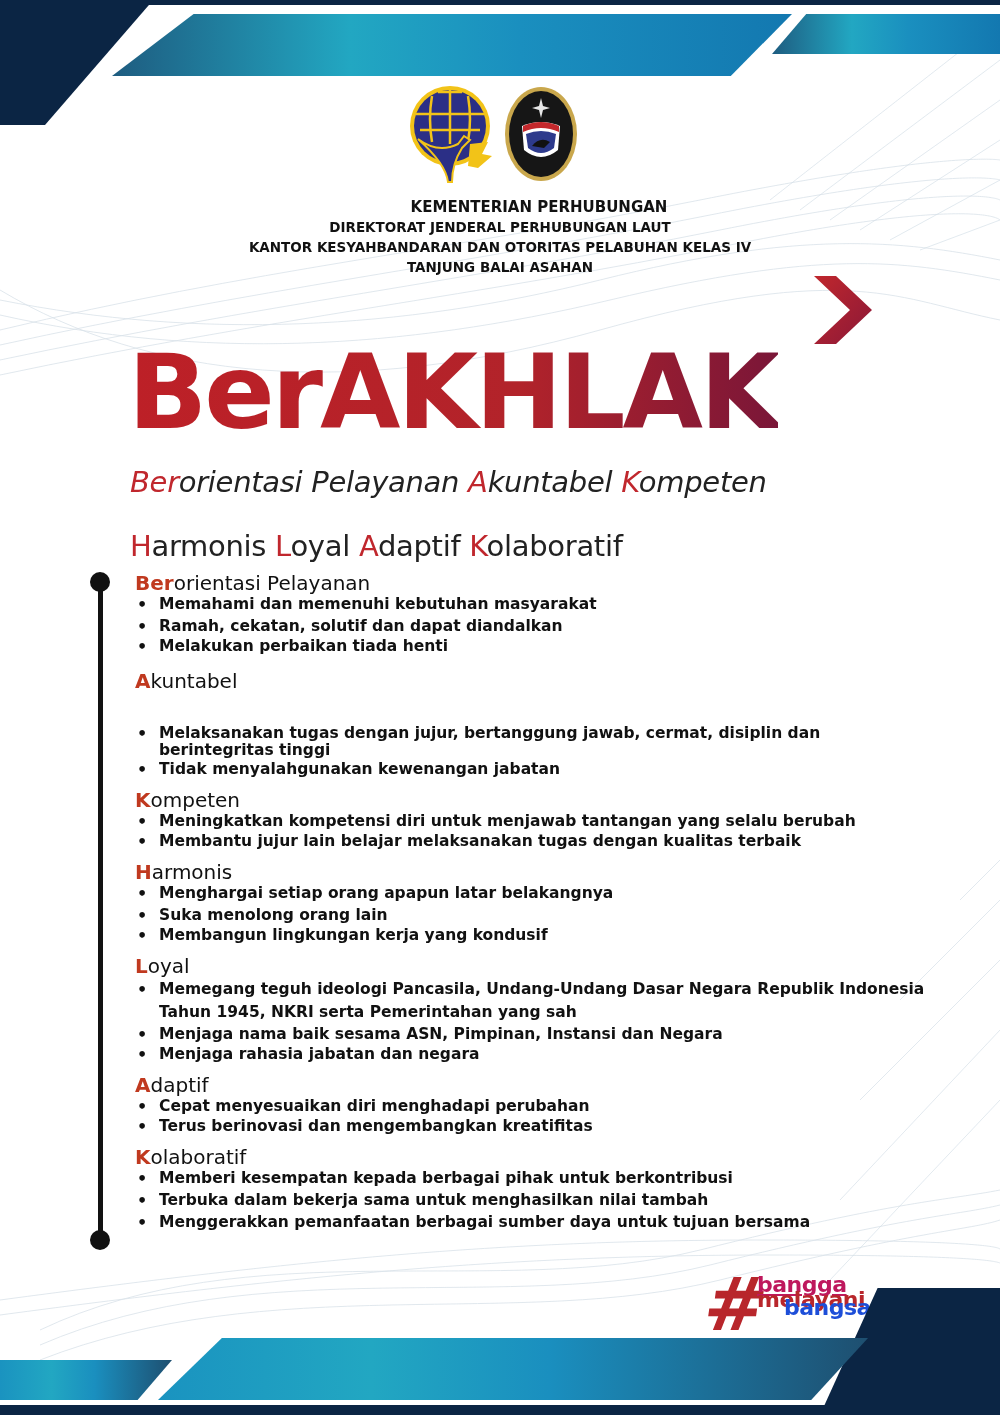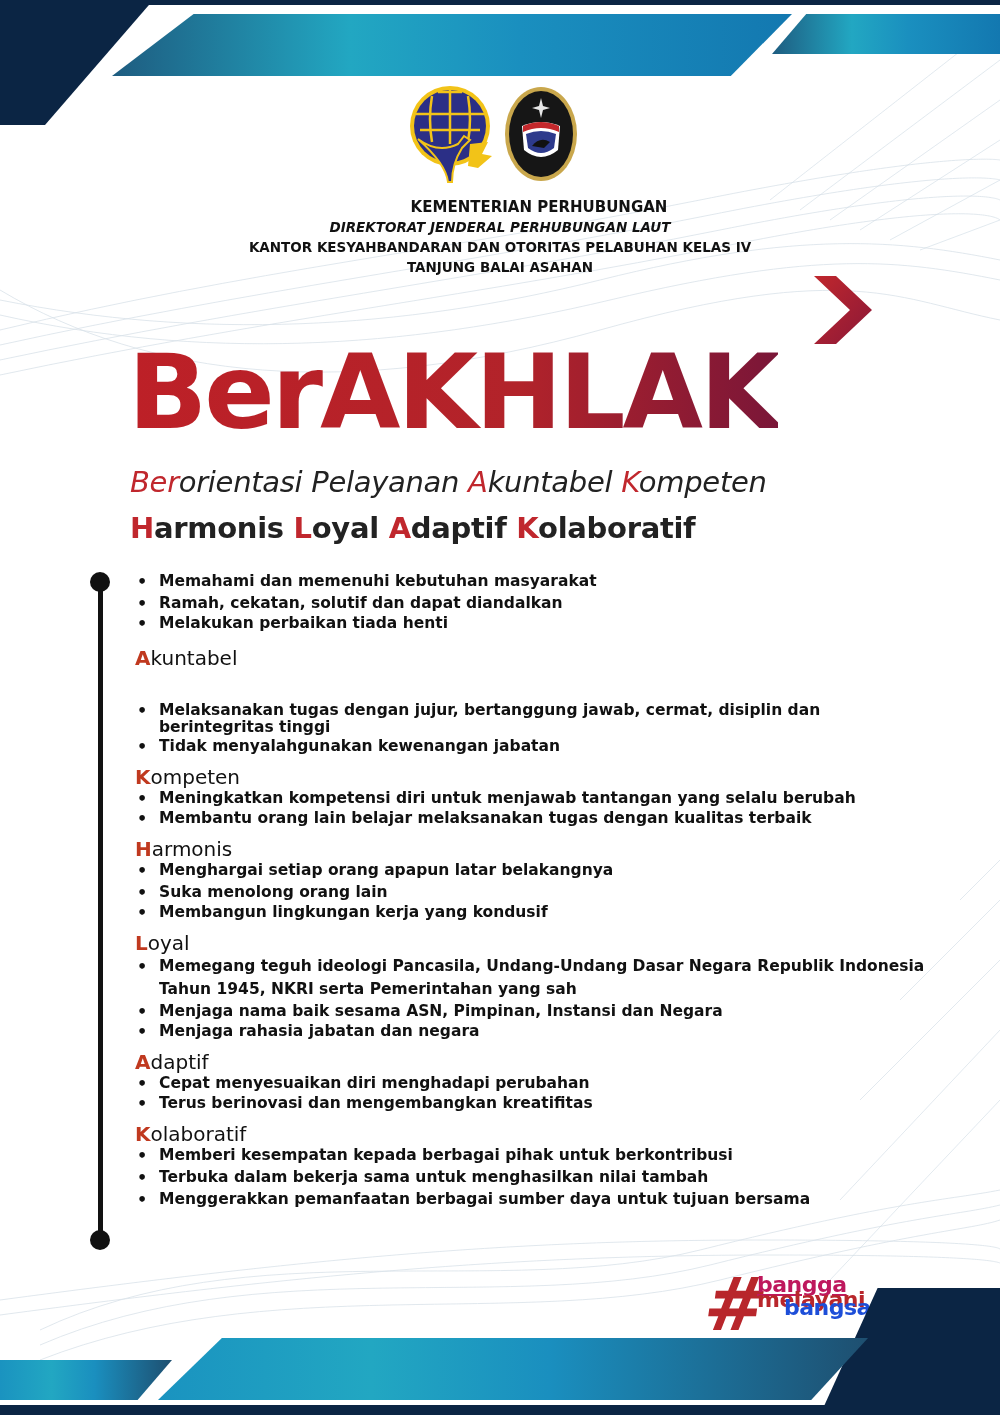--- a/index.html
+++ b/index.html
@@ -85,66 +85,67 @@
     <ellipse cx="37" cy="48" rx="32" ry="43" fill="#161616"></ellipse>
     <path d="M37 12 L 39 20 L 46 22 L 39 24 L 37 32 L 35 24 L 28 22 L 35 20 Z" fill="#e8e8e8"></path>
     <path d="M18 40 Q 37 32 56 40 L 54 64 Q 37 78 20 64 Z" fill="#ffffff"></path>
     <path d="M19 40 Q 37 32 55 40 L 55 46 Q 37 38 19 46 Z" fill="#c4282c"></path>
     <path d="M22 48 Q 37 42 52 48 L 50 62 Q 37 72 24 62 Z" fill="#2d3a8c"></path>
     <path d="M28 60 Q 36 50 46 56 L 40 62 Z" fill="#111"></path>
   </svg>
 </div>
 
 <div class="header-text" style="top:198px;font-size:15px;margin-left:39px;">KEMENTERIAN PERHUBUNGAN</div>
-<div class="header-text" style="top:219px;font-size:13.5px;font-style:italic;">DIREKTORAT JENDERAL PERHUBUNGAN LAUT</div>
+<div class="header-text" style="top:219px;font-size:13.5px;">DIREKTORAT JENDERAL PERHUBUNGAN LAUT</div>
 <div class="header-text" style="top:239px;font-size:13.5px;">KANTOR KESYAHBANDARAN DAN OTORITAS PELABUHAN KELAS IV</div>
 <div class="header-text" style="top:259px;font-size:13.5px;">TANJUNG BALAI ASAHAN</div>
 
 <div class="brand">BerAKHLAK</div>
 <svg class="abs" style="left:812px;top:276px;" width="62" height="70" viewBox="0 0 62 70">
   <defs>
       <linearGradient id="cg" x1="0" x2="1" y1="0" y2="1">
         <stop offset="0" stop-color="#c0272d"></stop>
         <stop offset="1" stop-color="#8a1838"></stop>
       </linearGradient>
     </defs>
   <path d="M2 0 L 24 0 L 60 34 L 24 68 L 2 68 L 38 34 Z" fill="url(#cg)"></path>
 </svg>
 
 <div class="tagline" style="top:468px;font-style:italic;">
   <span class="red">Ber</span><span>orientasi Pelayanan </span><span class="red">A</span><span>kuntabel </span><span class="red">K</span><span>ompeten</span>
 </div>
-<div class="tagline" style="top:514px;font-weight:bold;">
+<div class="tagline" style="top:532px;">
   <span class="red">H</span><span>armonis </span><span class="red">L</span><span>oyal </span><span class="red">A</span><span>daptif </span><span class="red">K</span><span>olaboratif</span>
 </div>
 
 <div class="timeline-line"></div>
 <div class="dot" style="left:90px;top:572px;"></div>
 <div class="dot" style="left:90px;top:1230px;"></div>
 
 <div class="content">
   <div>
+    <div class="sec-title"><span class="lead">Ber</span><span>orientasi Pelayanan</span></div>
     <ul>
       <li>Memahami dan memenuhi kebutuhan masyarakat</li>
       <li style="margin-top:3px;">Ramah, cekatan, solutif dan dapat diandalkan</li>
       <li>Melakukan perbaikan tiada henti</li>
     </ul>
   </div>
   <div style="margin-top:14px;">
     <div class="sec-title"><span class="lead">A</span><span>kuntabel</span></div>
     <ul style="width:775px;margin-top:32px;">
       <li style="line-height:17px;">Melaksanakan tugas dengan jujur, bertanggung jawab, cermat, disiplin dan berintegritas tinggi</li>
       <li>Tidak menyalahgunakan kewenangan jabatan</li>
     </ul>
   </div>
   <div style="margin-top:2px;">
     <div class="sec-title"><span class="lead">K</span><span>ompeten</span></div>
     <ul>
       <li>Meningkatkan kompetensi diri untuk menjawab tantangan yang selalu berubah</li>
-      <li>Membantu orang lain belajar melaksanakan tugas dengan kualitas terbaik</li>
+      <li>Membantu jujur lain belajar melaksanakan tugas dengan kualitas terbaik</li>
     </ul>
   </div>
   <div style="margin-top:2px;">
     <div class="sec-title"><span class="lead">H</span><span>armonis</span></div>
     <ul>
       <li>Menghargai setiap orang apapun latar belakangnya</li>
       <li style="margin-top:3px;">Suka menolong orang lain</li>
       <li>Membangun lingkungan kerja yang kondusif</li>
     </ul>
   </div>

